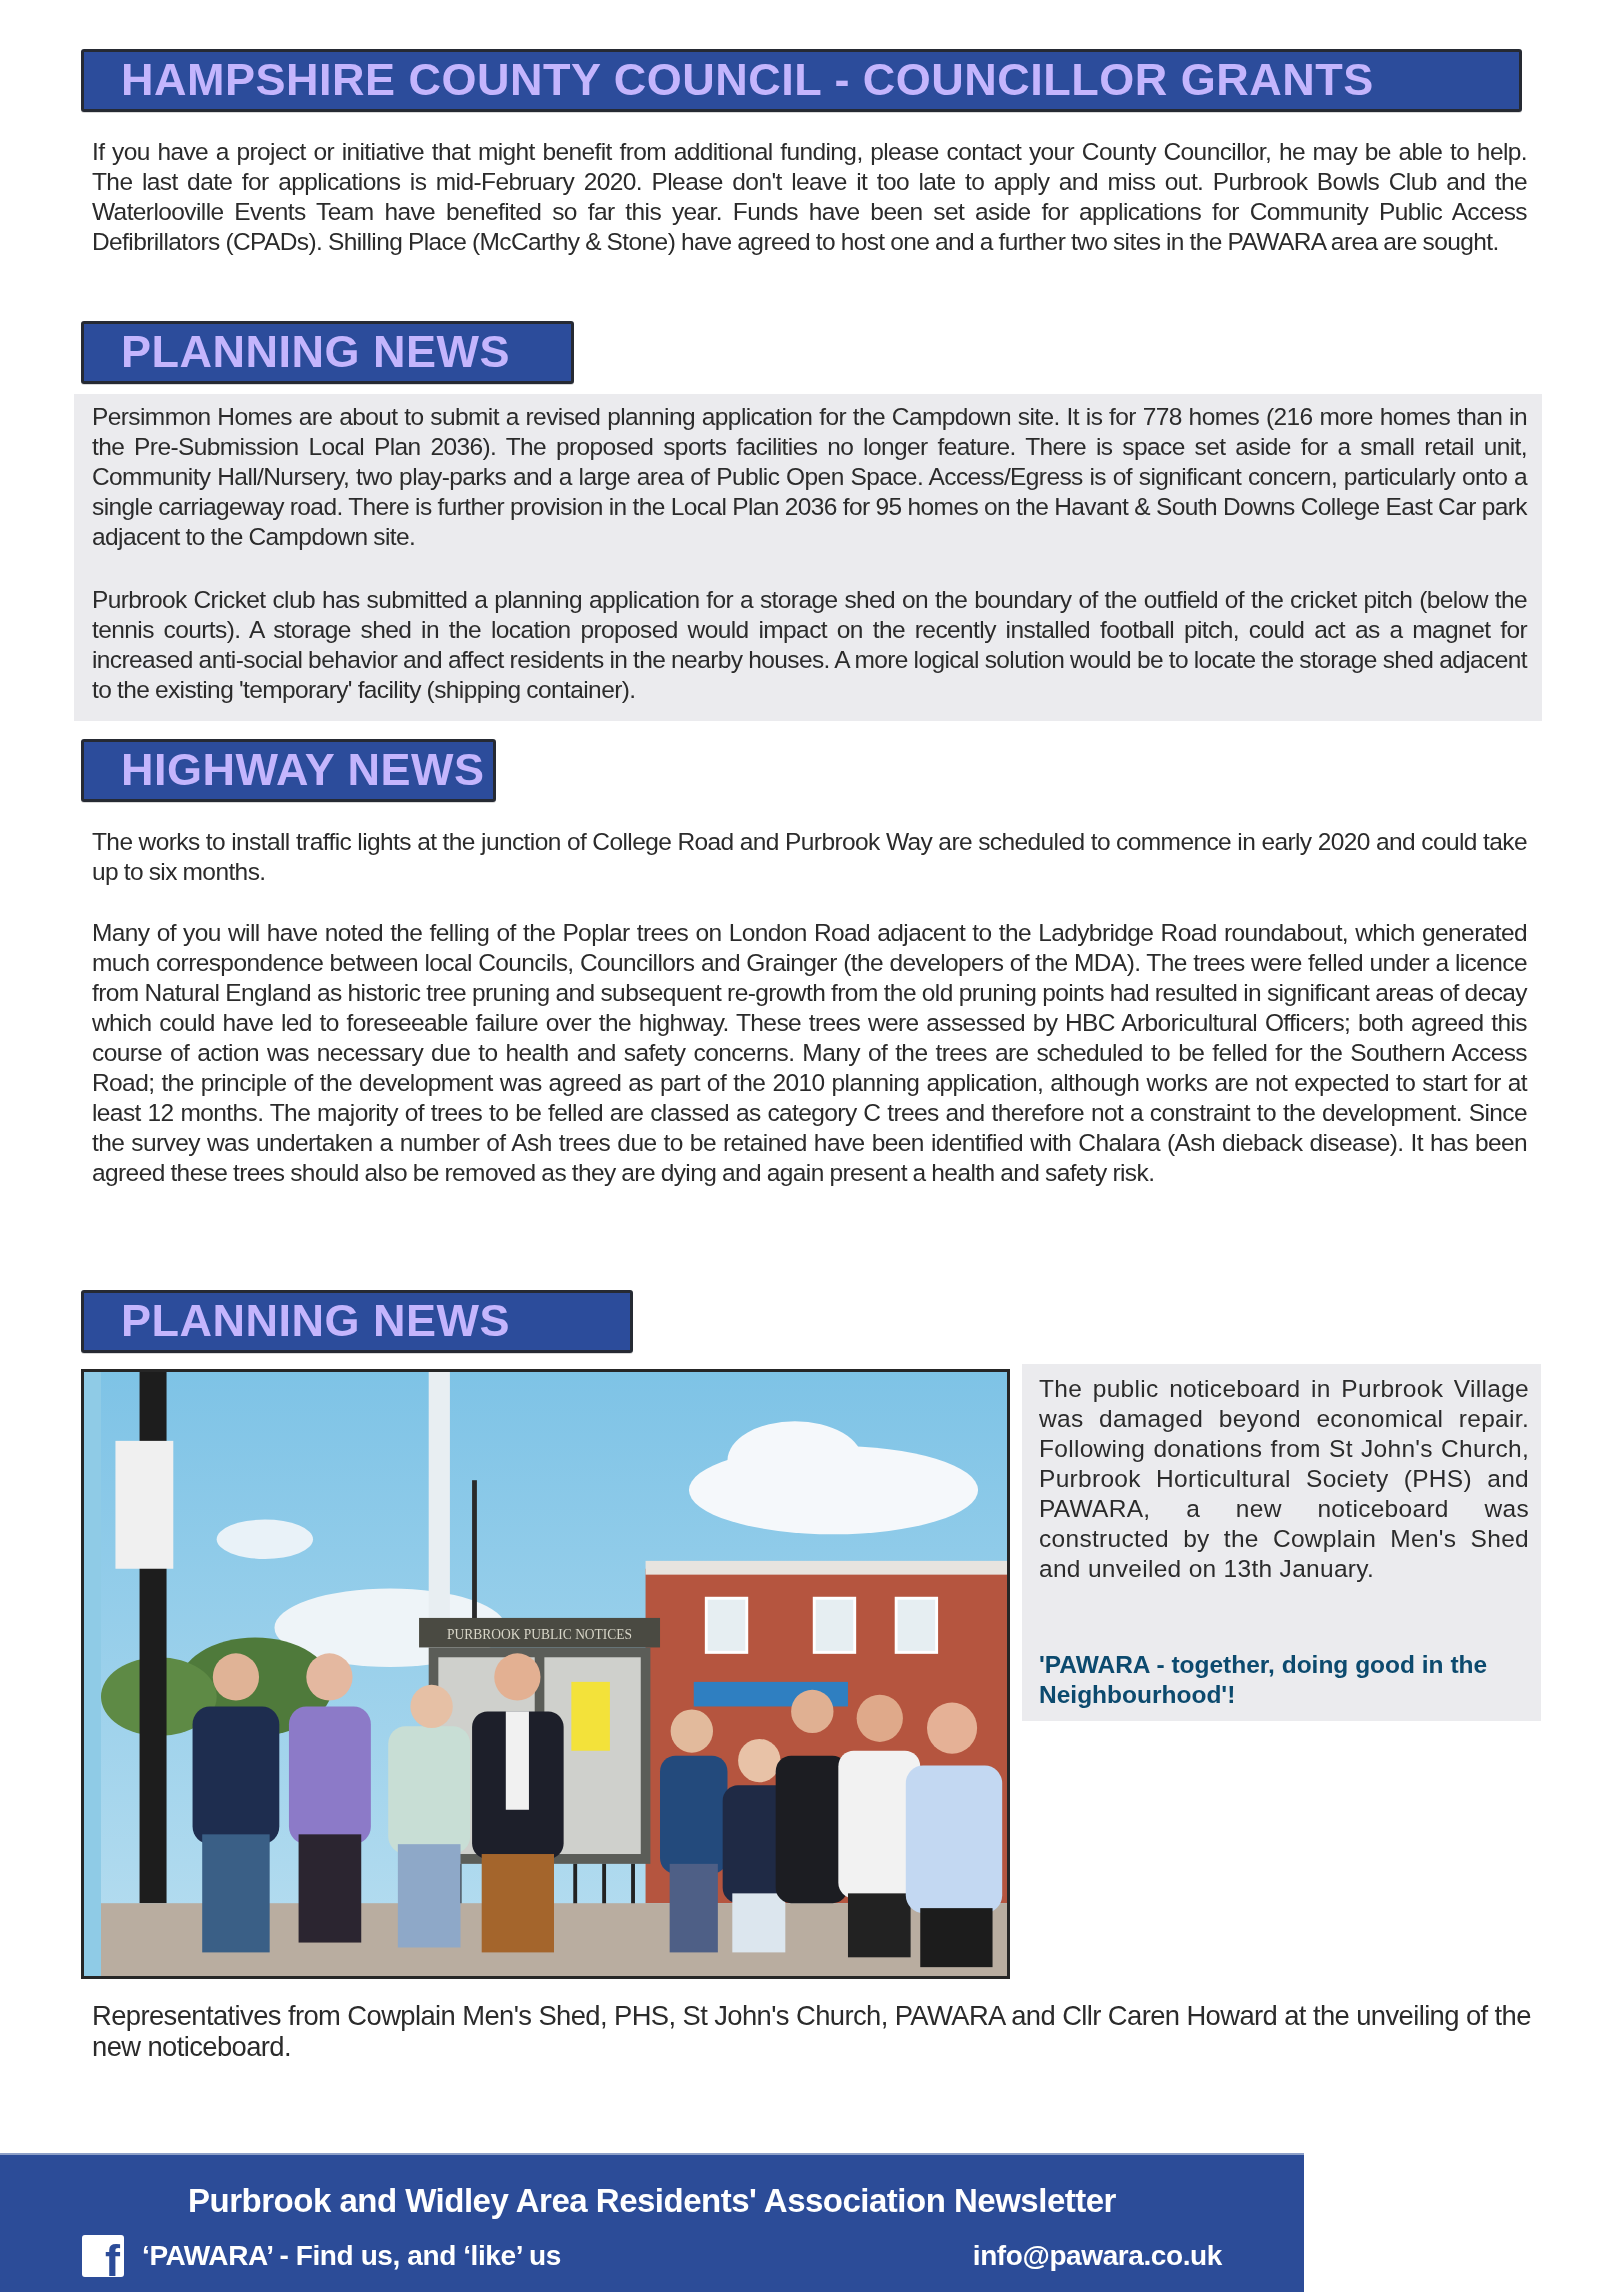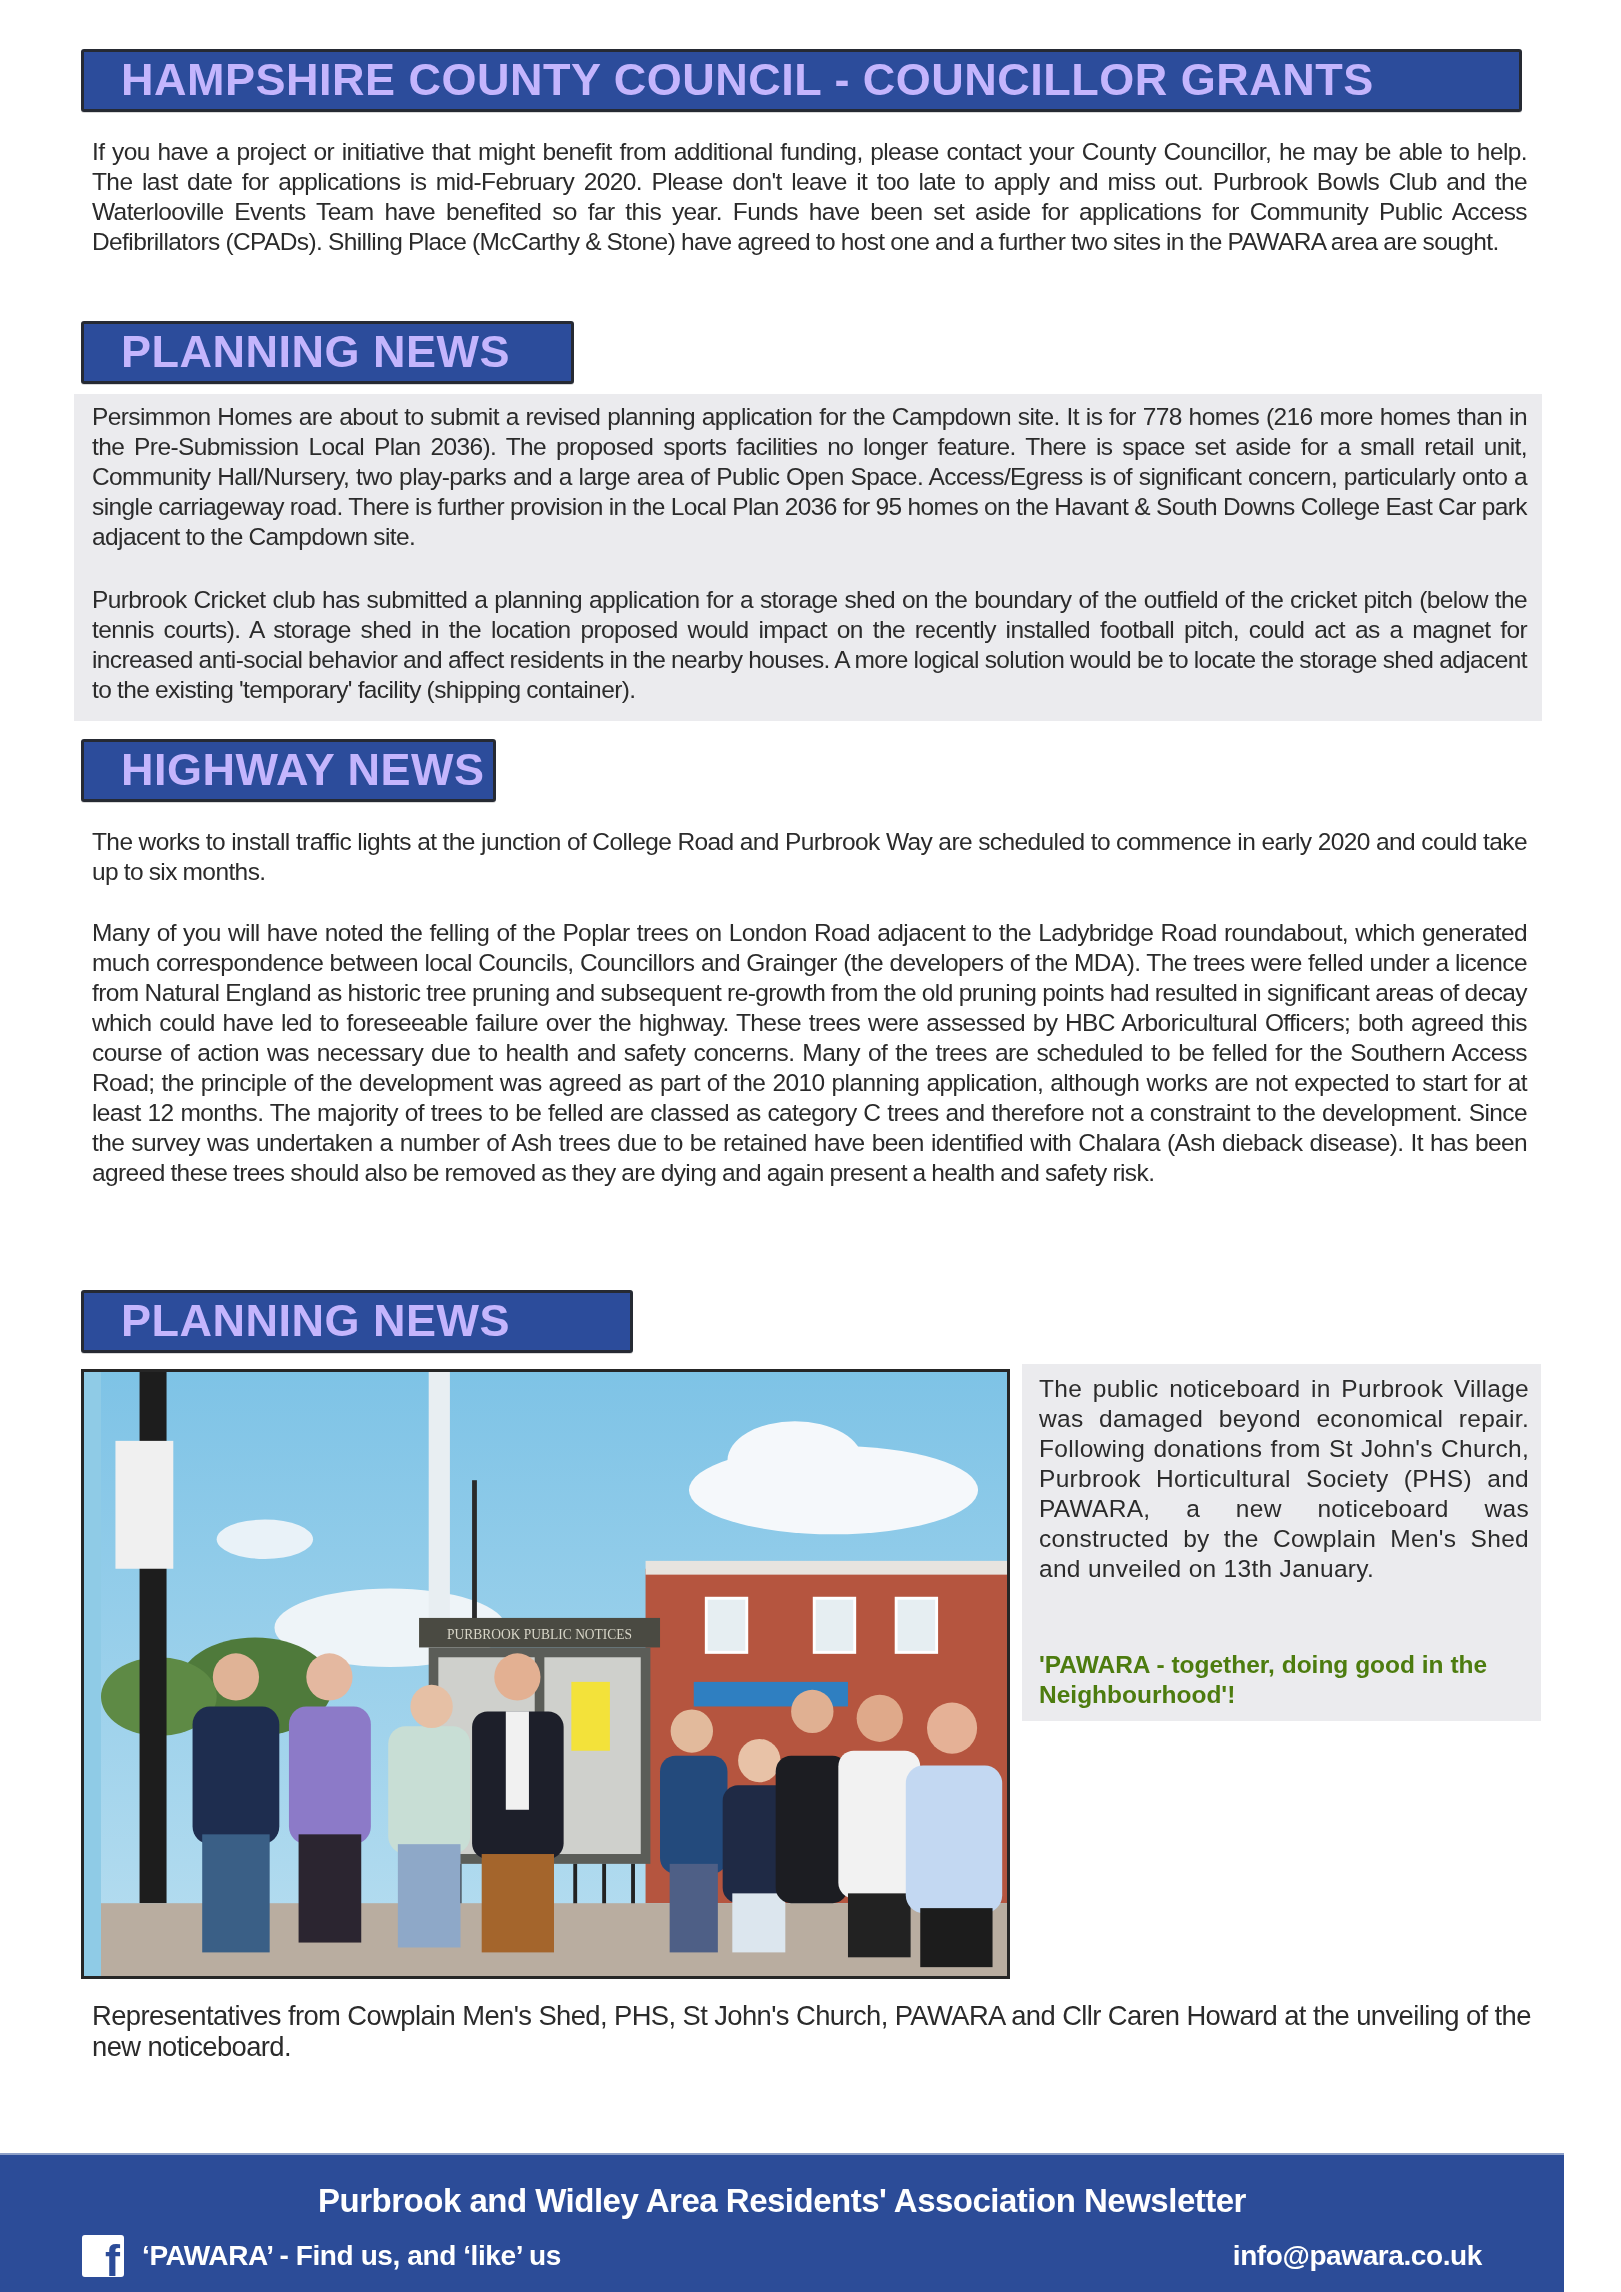--- a/index.html
+++ b/index.html
@@ -89,39 +89,39 @@
     }
     #notice-slogan {
       position: absolute;
       left: 1039px;
       top: 1650px;
       width: 490px;
       font-family: "Liberation Sans", "DejaVu Sans", sans-serif;
       font-size: 24.5px;
       line-height: 30px;
       font-weight: bold;
-      color: #4d7c0f;
+      color: #0c4a6e;
     }
     #caption {
       position: absolute;
       left: 92px;
       top: 2000px;
       width: 1441px;
       font-family: "Liberation Sans", "DejaVu Sans", sans-serif;
       font-size: 27.4px;
       line-height: 31px;
       color: #2b2b2b;
       letter-spacing: -0.6px;
     }
 
     #footer {
       position: absolute;
       left: 0;
       top: 2153px;
-      width: 1564px;
+      width: 1304px;
       height: 139px;
       background: #2c4c98;
       border-top: 2px solid #8ea0c9;
       color: #ffffff;
     }
     #footer-title {
       position: absolute;
       top: 26.5px;
       left: 0;
       width: 100%;

